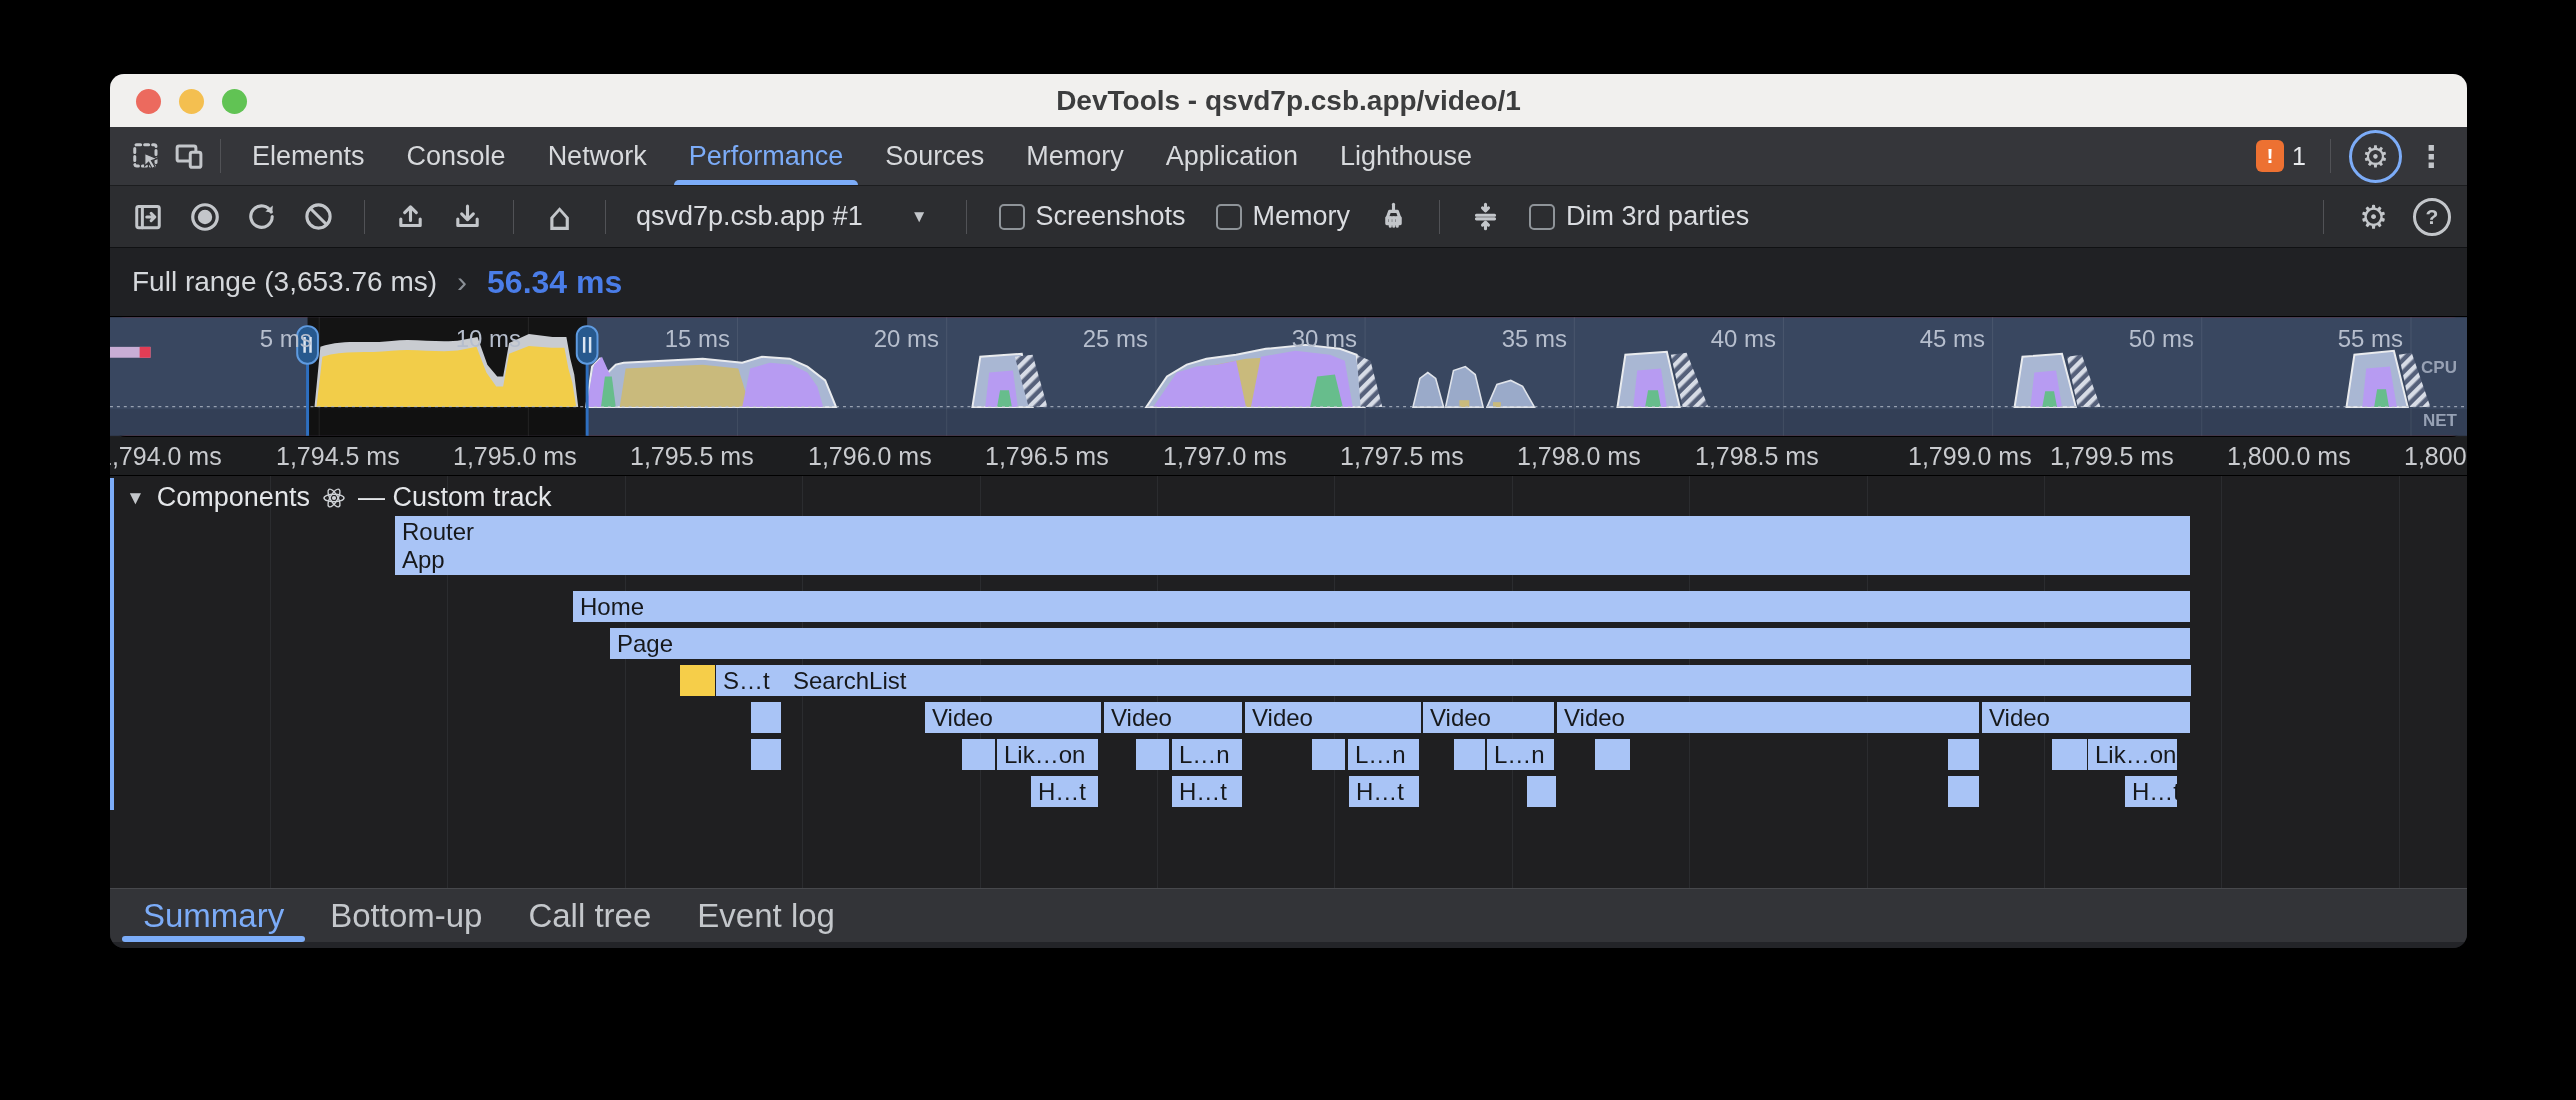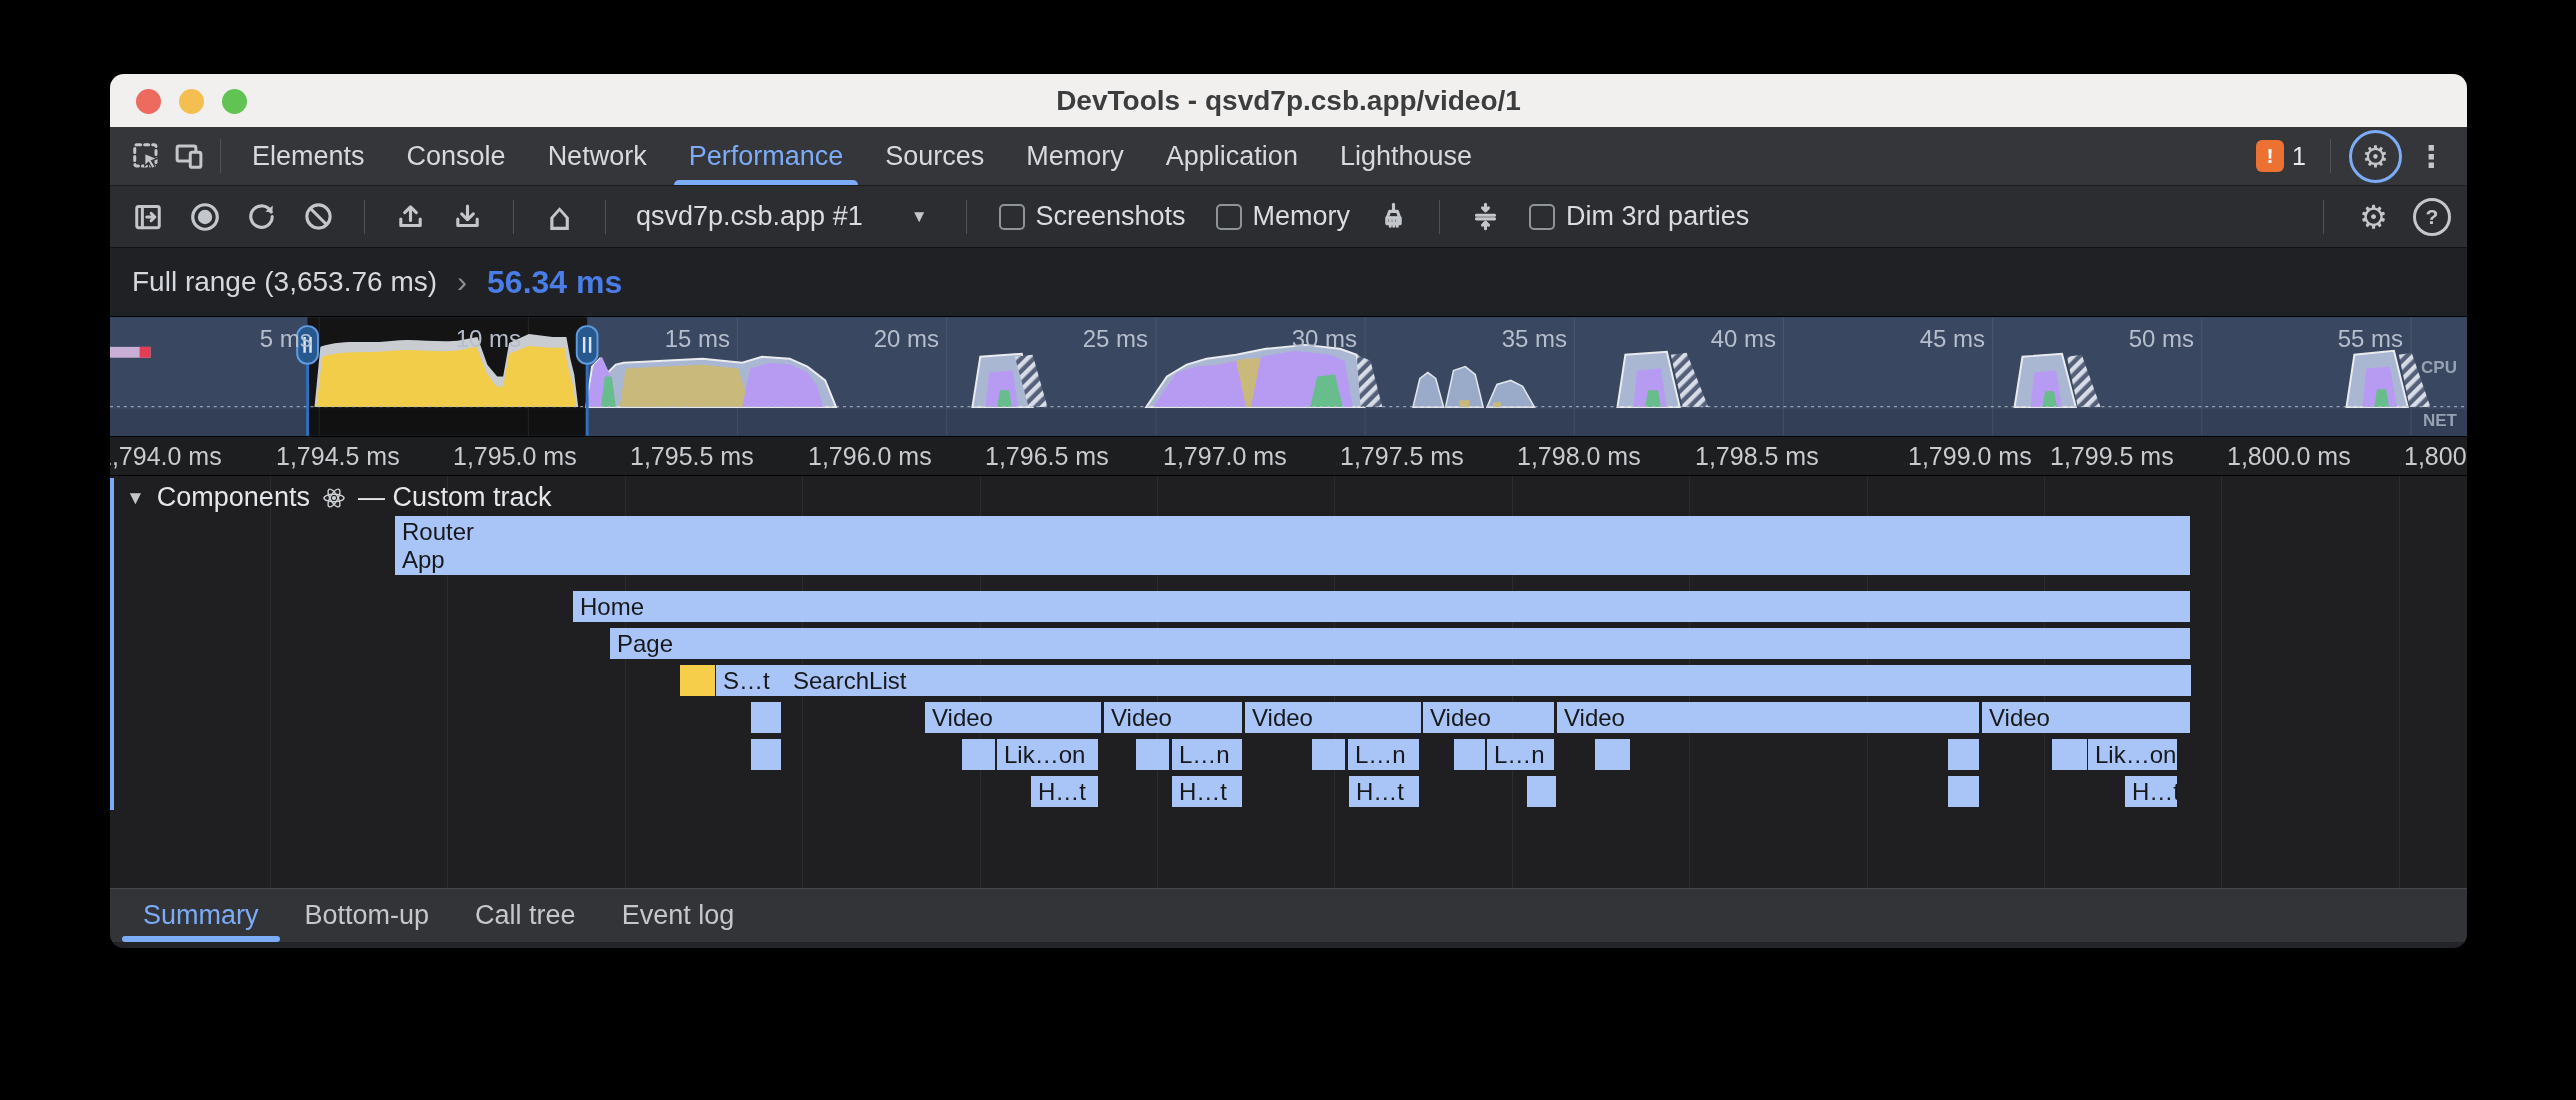--- a/index.html
+++ b/index.html
@@ -36,39 +36,39 @@
   .caret{font-size:17px;color:#c3c6ca;margin:0 14px 0 26px;}
   .toolbar-right{margin-left:auto;display:flex;align-items:center;gap:18px;}
   .helpcircle{width:32px;height:32px;border-radius:50%;border:3px solid #c3c6ca;color:#c3c6ca;font-size:21px;font-weight:bold;
               display:flex;align-items:center;justify-content:center;}
   
   .rangebar{height:69px;background:#202124;display:flex;align-items:center;padding:0 22px;border-bottom:1px solid #000;box-sizing:border-box;}
   .fullrange{font-size:28px;color:#d5d8dc;}
   .chev{font-size:30px;color:#8a8f96;margin:0 20px;}
   .selrange{font-size:32px;font-weight:bold;color:#4a7de8;}
   
-  .overview{position:relative;height:119px;background:#0c4a6e;border-bottom:1px solid #000;}
+  .overview{position:relative;height:119px;background:#7f1d1d;border-bottom:1px solid #000;border-radius:16px;}
   .overview svg{position:absolute;left:0;top:0;}
   .ov-label{position:absolute;font-size:24px;color:#b6becd;width:198px;text-align:right;top:8px;pointer-events:none;}
   .lane-label{position:absolute;right:10px;font-size:17px;font-weight:bold;color:#97a1b4;pointer-events:none;}
   
   .ruler{position:relative;height:38px;background:#1d1e20;border-bottom:1px solid #000;overflow:hidden;}
   .rtick{position:absolute;top:5px;font-size:25px;color:#c9cbcf;white-space:nowrap;}
   
   .flame{position:relative;height:412px;background:#1f1f21;overflow:hidden;}
   .gridline{position:absolute;top:0;bottom:0;width:1px;background:#2b2c2f;}
   .track-accent{position:absolute;left:0;top:2px;width:4px;height:332px;background:#7cacf8;}
   .trackheader{position:absolute;left:16px;top:6px;display:flex;align-items:center;gap:12px;font-size:27px;color:#e4e6e9;}
   .disclosure{font-size:19px;color:#c3c6ca;}
   .bar{position:absolute;height:31px;background:#a9c4f6;color:#16181b;font-size:24px;line-height:31px;
        padding:0 7px;box-sizing:border-box;overflow:hidden;white-space:nowrap;}
   .bar.y{background:#f6ce49;}
   
   .bottomtabs{height:54px;background:#333438;border-top:1px solid #47484c;display:flex;align-items:stretch;padding-left:10px;box-sizing:border-box;}
-  .btab{padding:0 23px;display:flex;align-items:center;font-size:27px;color:#c4c7cb;position:relative;white-space:nowrap;}
+  .btab{padding:0 23px;display:flex;align-items:center;font-size:33px;color:#c4c7cb;position:relative;white-space:nowrap;}
   .btab.active{color:#7cacf8;}
   .btab.active::after{content:"";position:absolute;left:2px;right:2px;bottom:0;height:6px;border-radius:6px;background:#7cacf8;}
   .footer{height:8px;background:#232428;}
   svg .stroke{stroke:#c3c6ca;stroke-width:2.4;fill:none;stroke-linecap:round;stroke-linejoin:round;}
 </style>
 </head>
 <body>
 
 <div class="window">
 

